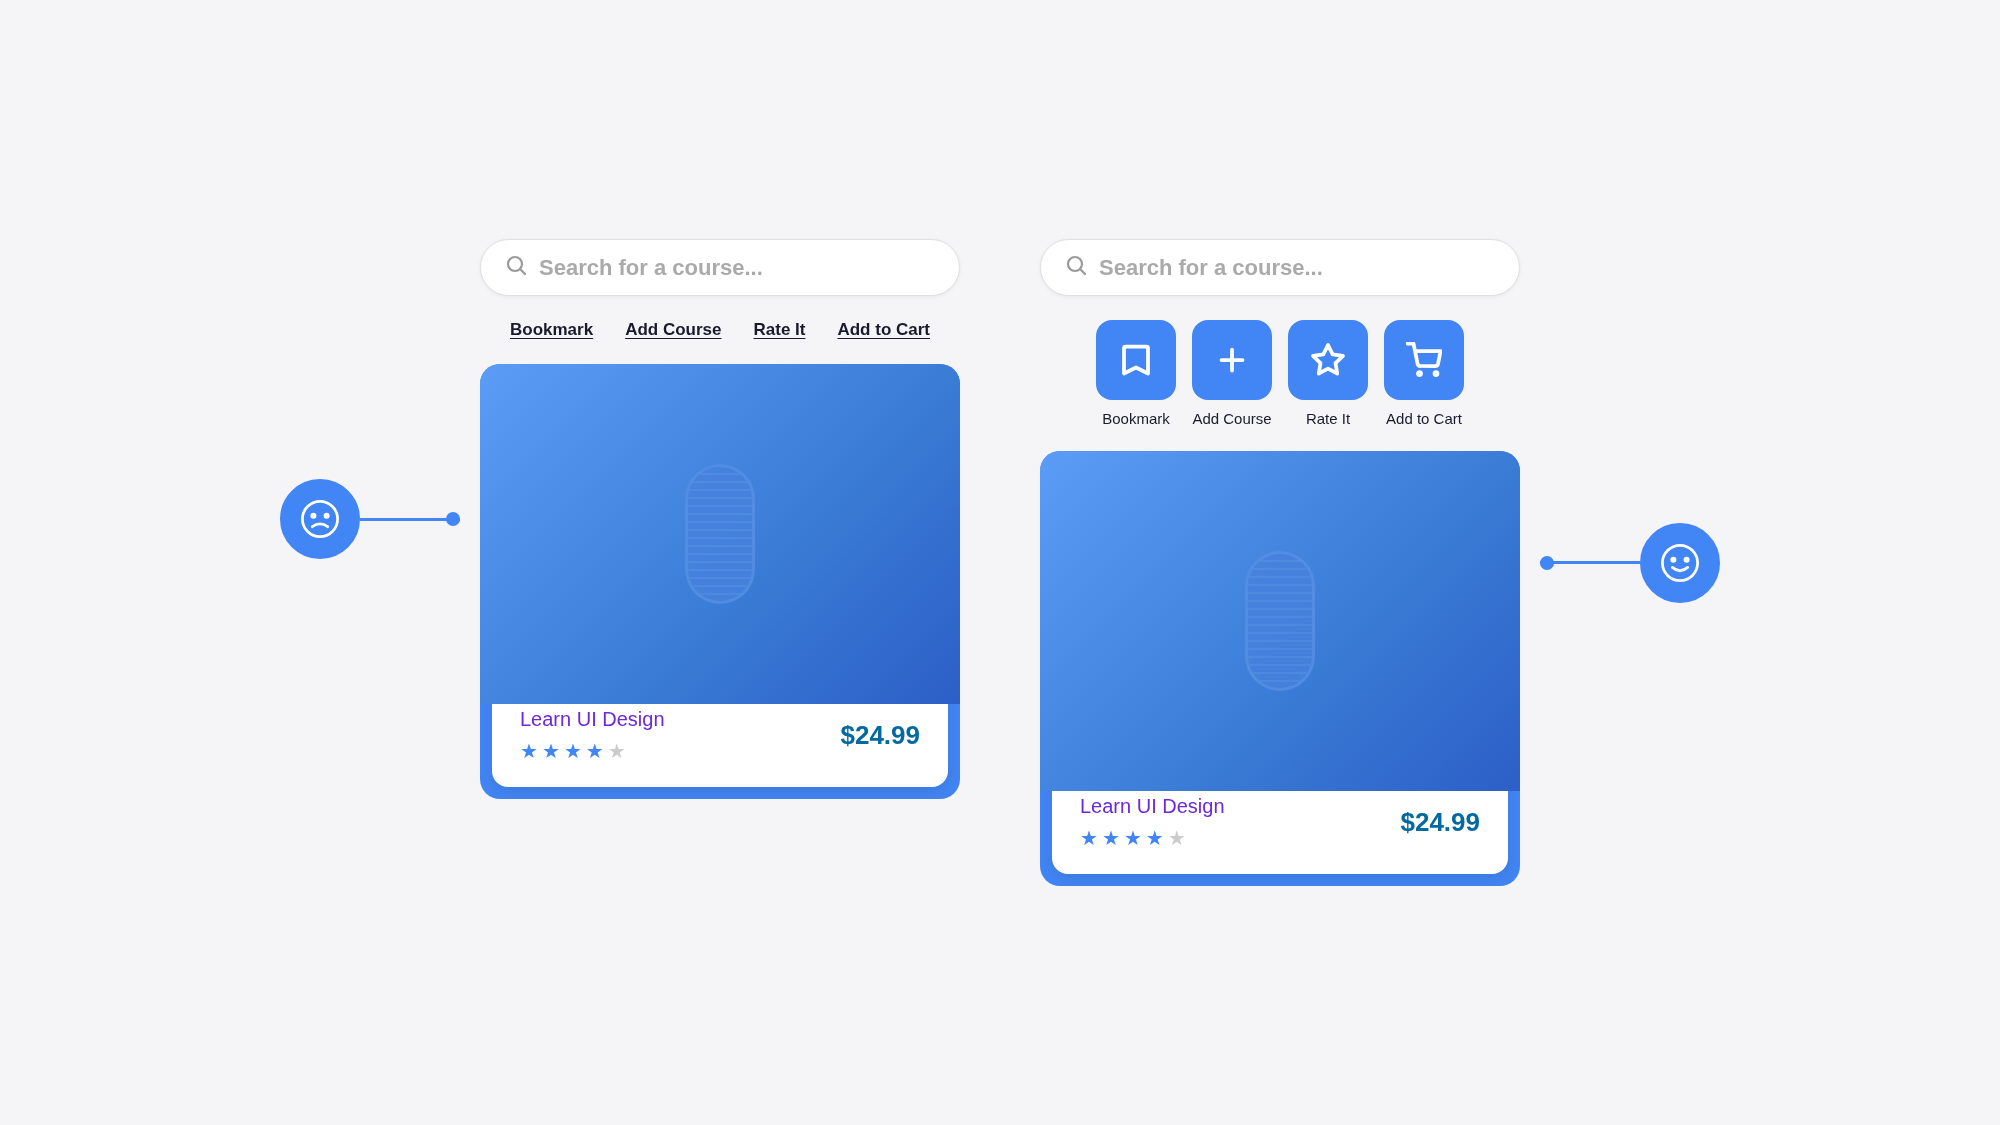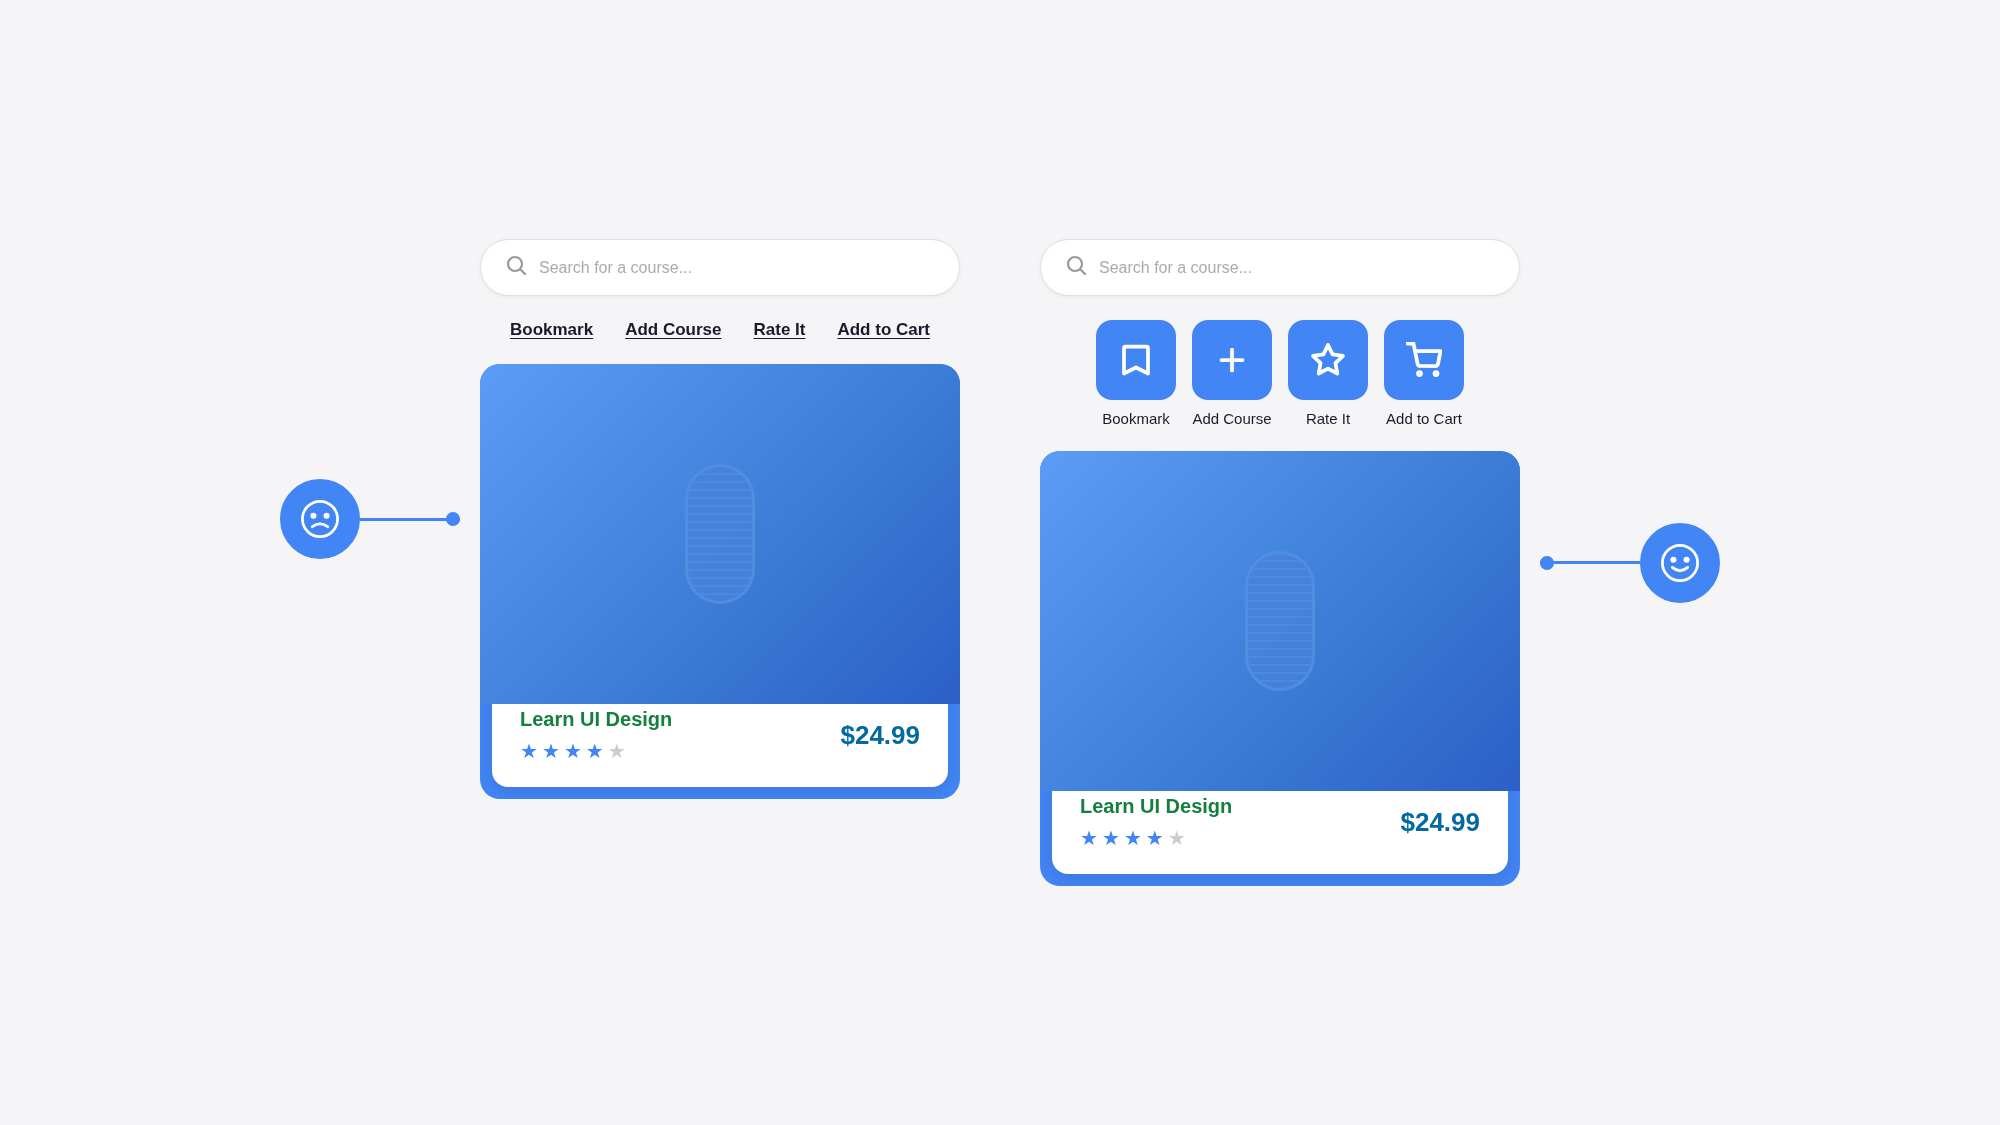--- a/index.html
+++ b/index.html
@@ -42,21 +42,22 @@
       gap: 12px;
     }
 
     .search-icon {
       color: #999;
       font-size: 20px;
     }
 
     .search-placeholder {
       color: #aaa;
-      font-size: 16px;
+      font-size: 22px;
+      font-weight: bold;
     }
 
     
     .nav-tabs {
       display: flex;
       gap: 32px;
       align-items: center;
     }
 
     .nav-tab {
@@ -121,22 +122,22 @@
       justify-content: space-between;
       border-radius: 16px;
       margin: -20px 12px 12px 12px;
       box-shadow: 0 4px 16px rgba(0,0,0,0.1);
     }
 
     .card-left {}
 
     .card-title {
       font-size: 20px;
-      font-weight: 700;
-      color: #15803d;
+      font-weight: 400;
+      color: #6d28d9;
       margin-bottom: 8px;
     }
 
     .stars {
       display: flex;
       gap: 4px;
     }
 
     .star {
       font-size: 20px;

